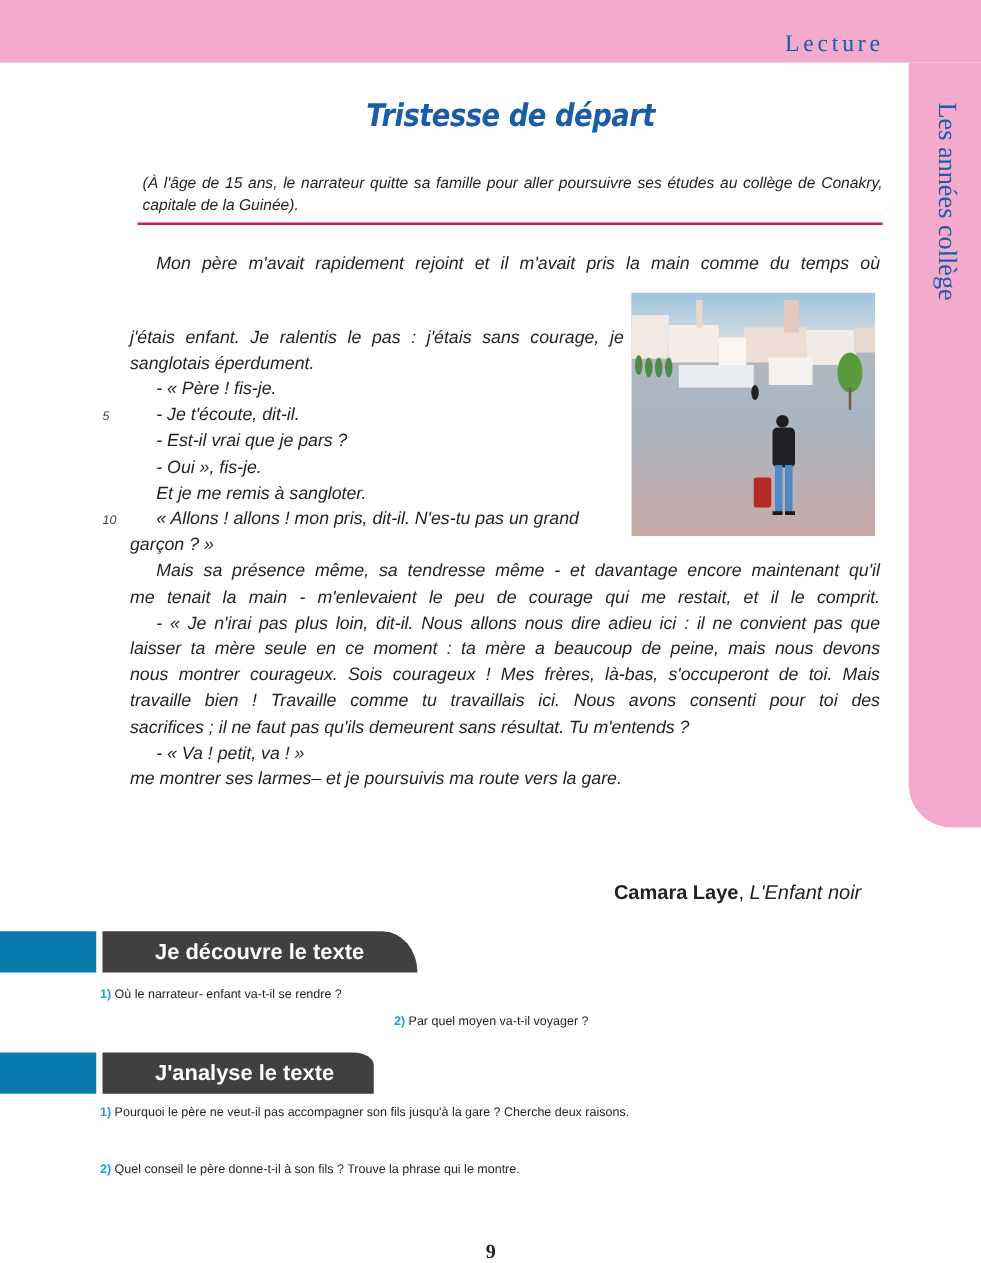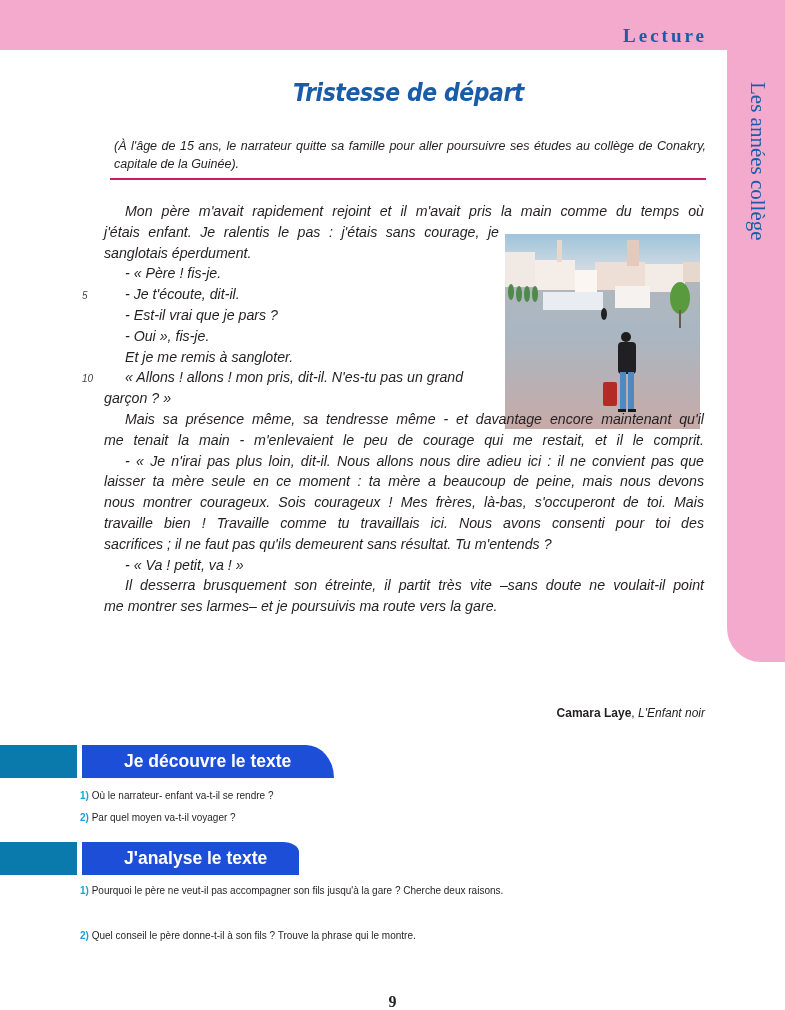--- a/index.html
+++ b/index.html
@@ -8,21 +8,21 @@
       background: #ffffff;
       font-family: "Liberation Sans", sans-serif;
       color: #231f20;
     }
     .top-band {
       position: absolute; left: 0; top: 0; width: 785px; height: 50px;
       background: #f4aacd;
     }
     .section-label {
       position: absolute; right: 78px; top: 25px;
-      font-family: "Liberation Serif", serif; font-weight: bold;
+      font-family: "Liberation Serif", serif; font-weight: normal;
       font-size: 19px; letter-spacing: 3px; color: #1a5ca8;
     }
     .side-band {
       position: absolute; left: 727px; top: 50px; width: 58px; height: 612px;
       background: #f4aacd; border-bottom-left-radius: 34px;
     }
     .side-label {
       position: absolute; left: 745px; top: 82px;
       writing-mode: vertical-rl;
       font-family: "Liberation Serif", serif; font-size: 21px; color: #1a5ca8;
@@ -42,38 +42,38 @@
       position: absolute; left: 110px; top: 178px; width: 596px; height: 2px;
       background: #d4166b;
     }
     .text {
       position: absolute; left: 104px; top: 201px; width: 600px;
       font-size: 14.2px; line-height: 20.8px;
     }
     .line { height: 20.8px; white-space: nowrap; position: relative; font-style: italic; }
     .line.justify { text-align: justify; text-align-last: justify; white-space: normal; }
     .line.ind { padding-left: 21px; }
-    .line.short { width: 395px; }
+    .line.short { width: 395px; margin-top: 38px; }
     .lnum {
       position: absolute; left: -22px; top: 2px; font-size: 10px; color: #444;
     }
     .illustration {
       position: absolute; left: 505px; top: 234px; width: 195px; height: 195px;
       overflow: hidden;
     }
     .credit {
-      position: absolute; right: 80px; top: 706px; font-size: 12px;
+      position: absolute; right: 96px; top: 706px; font-size: 16px;
     }
     .credit b { font-weight: bold; }
     .sec-head { position: absolute; left: 0; height: 33px; }
     .sec-head .stub {
       position: absolute; left: 0; top: 0; width: 77px; height: 33px; background: #0a7aac;
     }
     .sec-head .tab {
-      position: absolute; left: 82px; top: 0; height: 33px; background: #1d4ed8;
+      position: absolute; left: 82px; top: 0; height: 33px; background: #404040;
       border-top-right-radius: 28px 33px;
       color: #fff; font-weight: bold; font-size: 17.5px; line-height: 33px;
       padding-left: 42px; box-sizing: border-box;
     }
     .q { position: absolute; left: 80px; font-size: 10px; line-height: 22px; width: 626px; }
     .q .n { color: #1aa0dc; font-weight: bold; }
     .q.justify { text-align: justify; }
     .page-num {
       position: absolute; left: 0; width: 785px; top: 993px; text-align: center;
       font-family: "Liberation Serif", serif; font-weight: bold; font-size: 16px;
@@ -147,37 +147,36 @@
   <div class="line ind"><span class="lnum">10</span><span>« Allons ! allons ! mon pris, dit-il. N'es-tu pas un grand</span></div>
   <div class="line">garçon ? »</div>
   <div class="line justify ind">Mais sa présence même, sa tendresse même  - et davantage encore maintenant qu'il</div>
   <div class="line justify">me tenait la main - m'enlevaient le peu de courage qui me restait, et il le comprit.</div>
   <div class="line justify ind">- « Je n'irai pas plus loin, dit-il. Nous allons nous dire adieu ici : il ne convient pas que</div>
   <div class="line justify">laisser ta mère seule en ce moment : ta mère a beaucoup de peine, mais nous devons</div>
   <div class="line justify">nous montrer courageux. Sois courageux ! Mes frères, là-bas, s'occuperont de toi. Mais</div>
   <div class="line justify">travaille bien ! Travaille comme tu travaillais ici. Nous avons consenti pour toi des</div>
   <div class="line">sacrifices ; il ne faut pas qu'ils demeurent sans résultat. Tu m'entends ?</div>
   <div class="line ind">- « Va ! petit, va ! »</div>
-  <div class="line justify ind">Il desserra brusquement son étreinte, il partit très vite –sans doute ne voulait-il point</div>
   <div class="line">me montrer ses larmes– et je poursuivis ma route vers la gare.</div>
 </div>
 
 <div class="credit">
   <b>Camara Laye</b>, <i>L'Enfant noir</i>
 </div>
 
 <div class="sec-head" style="top:745px;">
   <div class="stub"></div>
   <div class="tab" style="width:252px;">Je découvre le texte</div>
 </div>
 <div class="q" style="top:785px;">
   <span class="n">1)</span>
   <span>Où le narrateur- enfant va-t-il se rendre ?</span>
 </div>
-<div class="q" style="top:807px;">
+<div class="q" style="top:807px;text-align:center;">
   <span class="n">2)</span>
   <span>Par quel moyen va-t-il voyager ?</span>
 </div>
 
 <div class="sec-head" style="top:842px;">
   <div class="stub"></div>
   <div class="tab" style="width:217px; border-top-right-radius:16px 10px;">J'analyse le texte</div>
 </div>
 <div class="q justify" style="top:880px;">
   <span class="n">1)</span>

